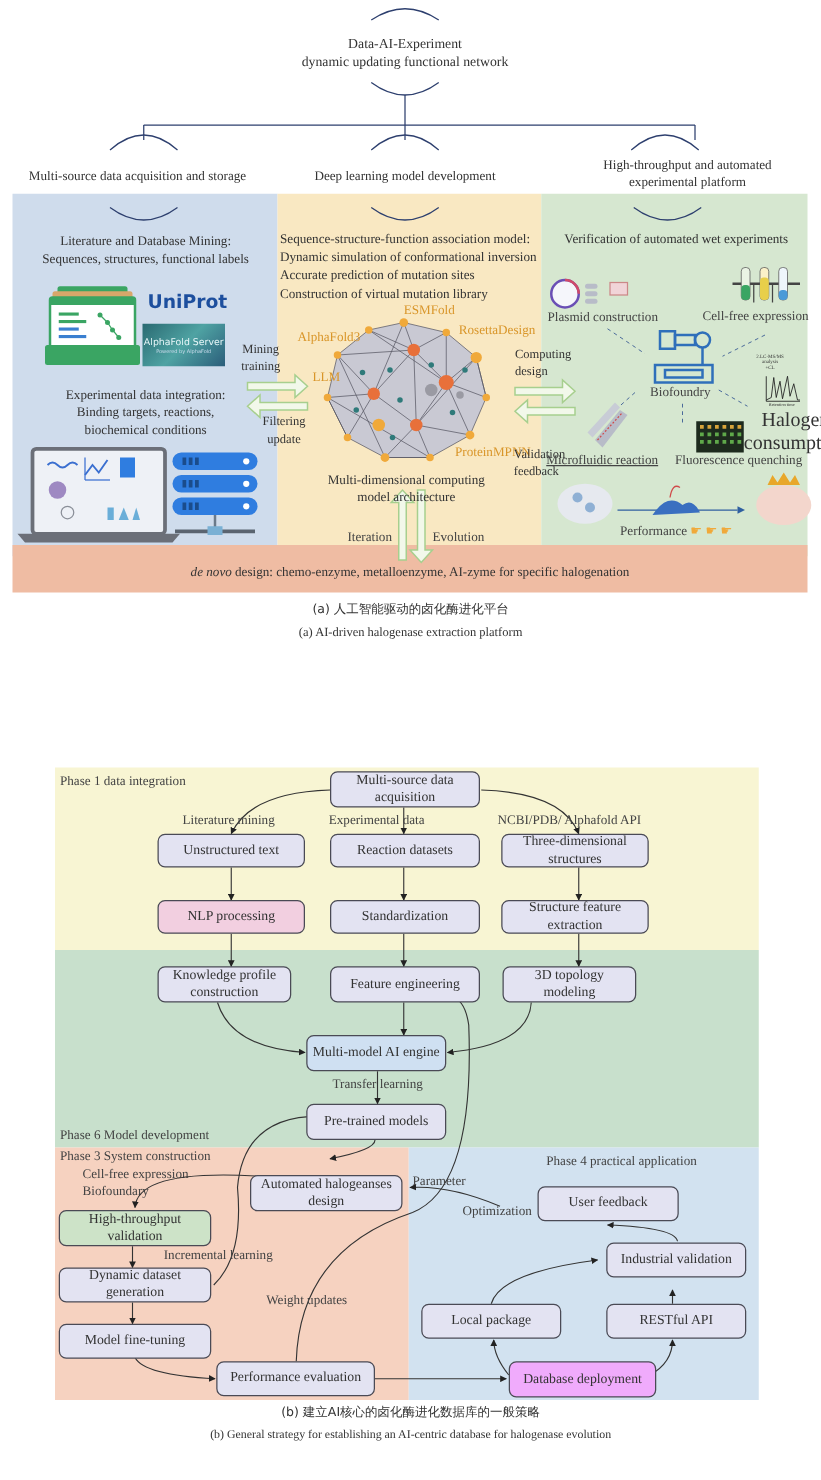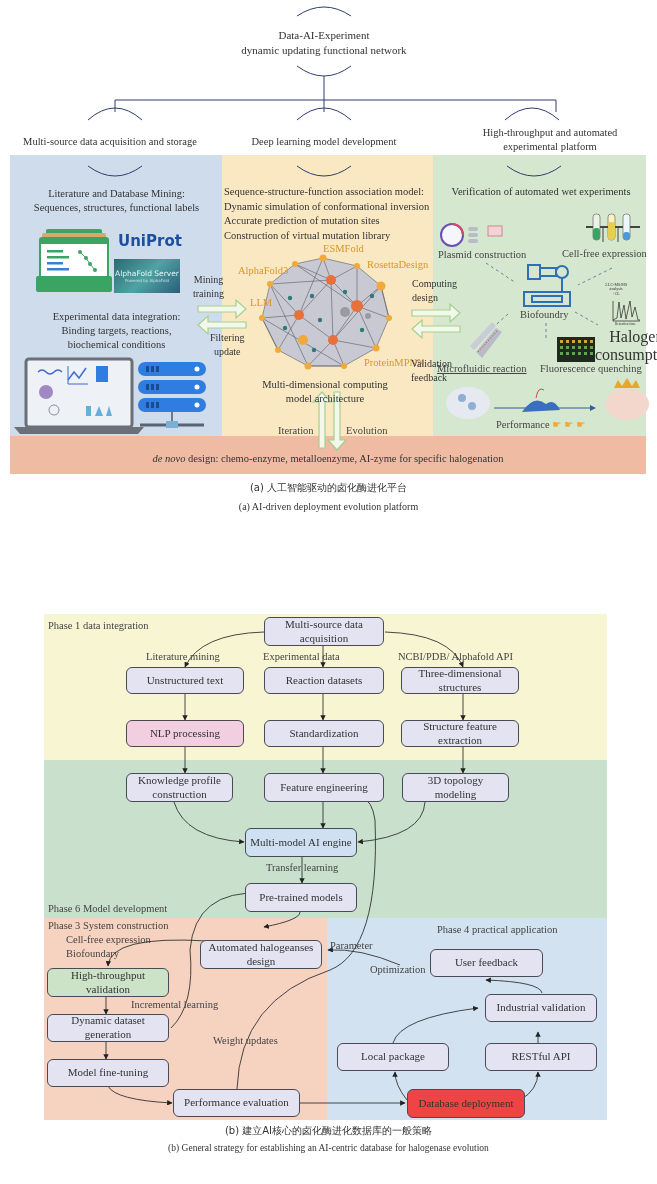--- a/index.html
+++ b/index.html
@@ -314,21 +314,21 @@
   <div class="lbl" style="left:540px;top:363px;font-size:10.5px;">Fluorescence quenching</div>
   <div class="lbl" style="left:496px;top:418px;font-size:10.5px;">
     <span>Performance</span><span style="color:#f0a93a;"> ☛ ☛ ☛</span>
   </div>
 
   <div class="txt" style="left:10px;top:452px;width:636px;font-size:10.5px;">
     <i>de novo</i><span> design: chemo-enzyme, metalloenzyme, AI-zyme for specific halogenation</span>
   </div>
 
   <div class="txt" style="left:0;top:481px;width:657px;font-size:10px;font-family:'DejaVu Sans',sans-serif;">(a) 人工智能驱动的卤化酶进化平台</div>
-  <div class="txt" style="left:0;top:500px;width:657px;font-size:10px;">(a) AI-driven deployment evolution platform</div>
+  <div class="txt" style="left:0;top:500px;width:657px;font-size:10px;">(a) AI-driven halogenase extraction platform</div>
 </div>
 
 <div>
   <div class="panel" style="left:44px;top:614px;width:563px;height:146px;background:#f8f5d3;"></div>
   <div class="panel" style="left:44px;top:760px;width:563px;height:158px;background:#c8e0cc;"></div>
   <div class="panel" style="left:44px;top:918px;width:283px;height:202px;background:#f6d2c0;"></div>
   <div class="panel" style="left:327px;top:918px;width:280px;height:202px;background:#d2e2f0;"></div>
 
   <div class="lbl" style="left:48px;top:620px;font-size:10.5px;">Phase 1 data integration</div>
   <div class="lbl" style="left:48px;top:903px;font-size:10.5px;">Phase 6 Model development</div>
@@ -388,21 +388,21 @@
   <div class="box" style="left:245px;top:883px;width:112px;height:29px;">Pre-trained models</div>
   <div class="box" style="left:200px;top:940px;width:122px;height:29px;">Automated halogeanses design</div>
   <div class="box" style="left:47px;top:968px;width:122px;height:29px;background:#cde3c8;">High-throughput validation</div>
   <div class="box" style="left:47px;top:1014px;width:122px;height:28px;">Dynamic dataset generation</div>
   <div class="box" style="left:47px;top:1059px;width:122px;height:28px;">Model fine-tuning</div>
   <div class="box" style="left:173px;top:1089px;width:127px;height:28px;">Performance evaluation</div>
   <div class="box" style="left:430px;top:949px;width:113px;height:28px;">User feedback</div>
   <div class="box" style="left:485px;top:994px;width:112px;height:28px;">Industrial validation</div>
   <div class="box" style="left:337px;top:1043px;width:112px;height:28px;">Local package</div>
   <div class="box" style="left:485px;top:1043px;width:112px;height:28px;">RESTful API</div>
-  <div class="box" style="left:407px;top:1089px;width:118px;height:29px;background:#ef4444;">Database deployment</div>
+  <div class="box" style="left:407px;top:1089px;width:118px;height:29px;background:#f0abfc;">Database deployment</div>
 
   <div class="lbl" style="left:146px;top:651px;">Literature mining</div>
   <div class="lbl" style="left:263px;top:651px;">Experimental data</div>
   <div class="lbl" style="left:398px;top:651px;">NCBI/PDB/  Alphafold API</div>
   <div class="lbl" style="left:266px;top:862px;">Transfer learning</div>
   <div class="lbl" style="left:131px;top:999px;">Incremental learning</div>
   <div class="lbl" style="left:213px;top:1035px;">Weight updates</div>
   <div class="lbl" style="left:330px;top:940px;">Parameter</div>
   <div class="lbl" style="left:370px;top:964px;">Optimization</div>
 

